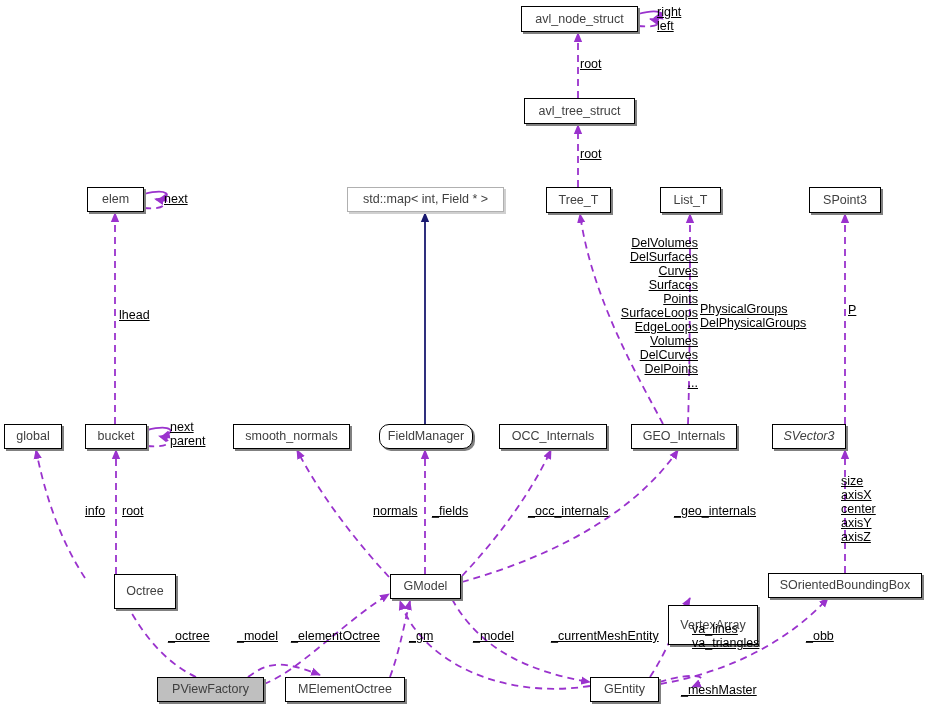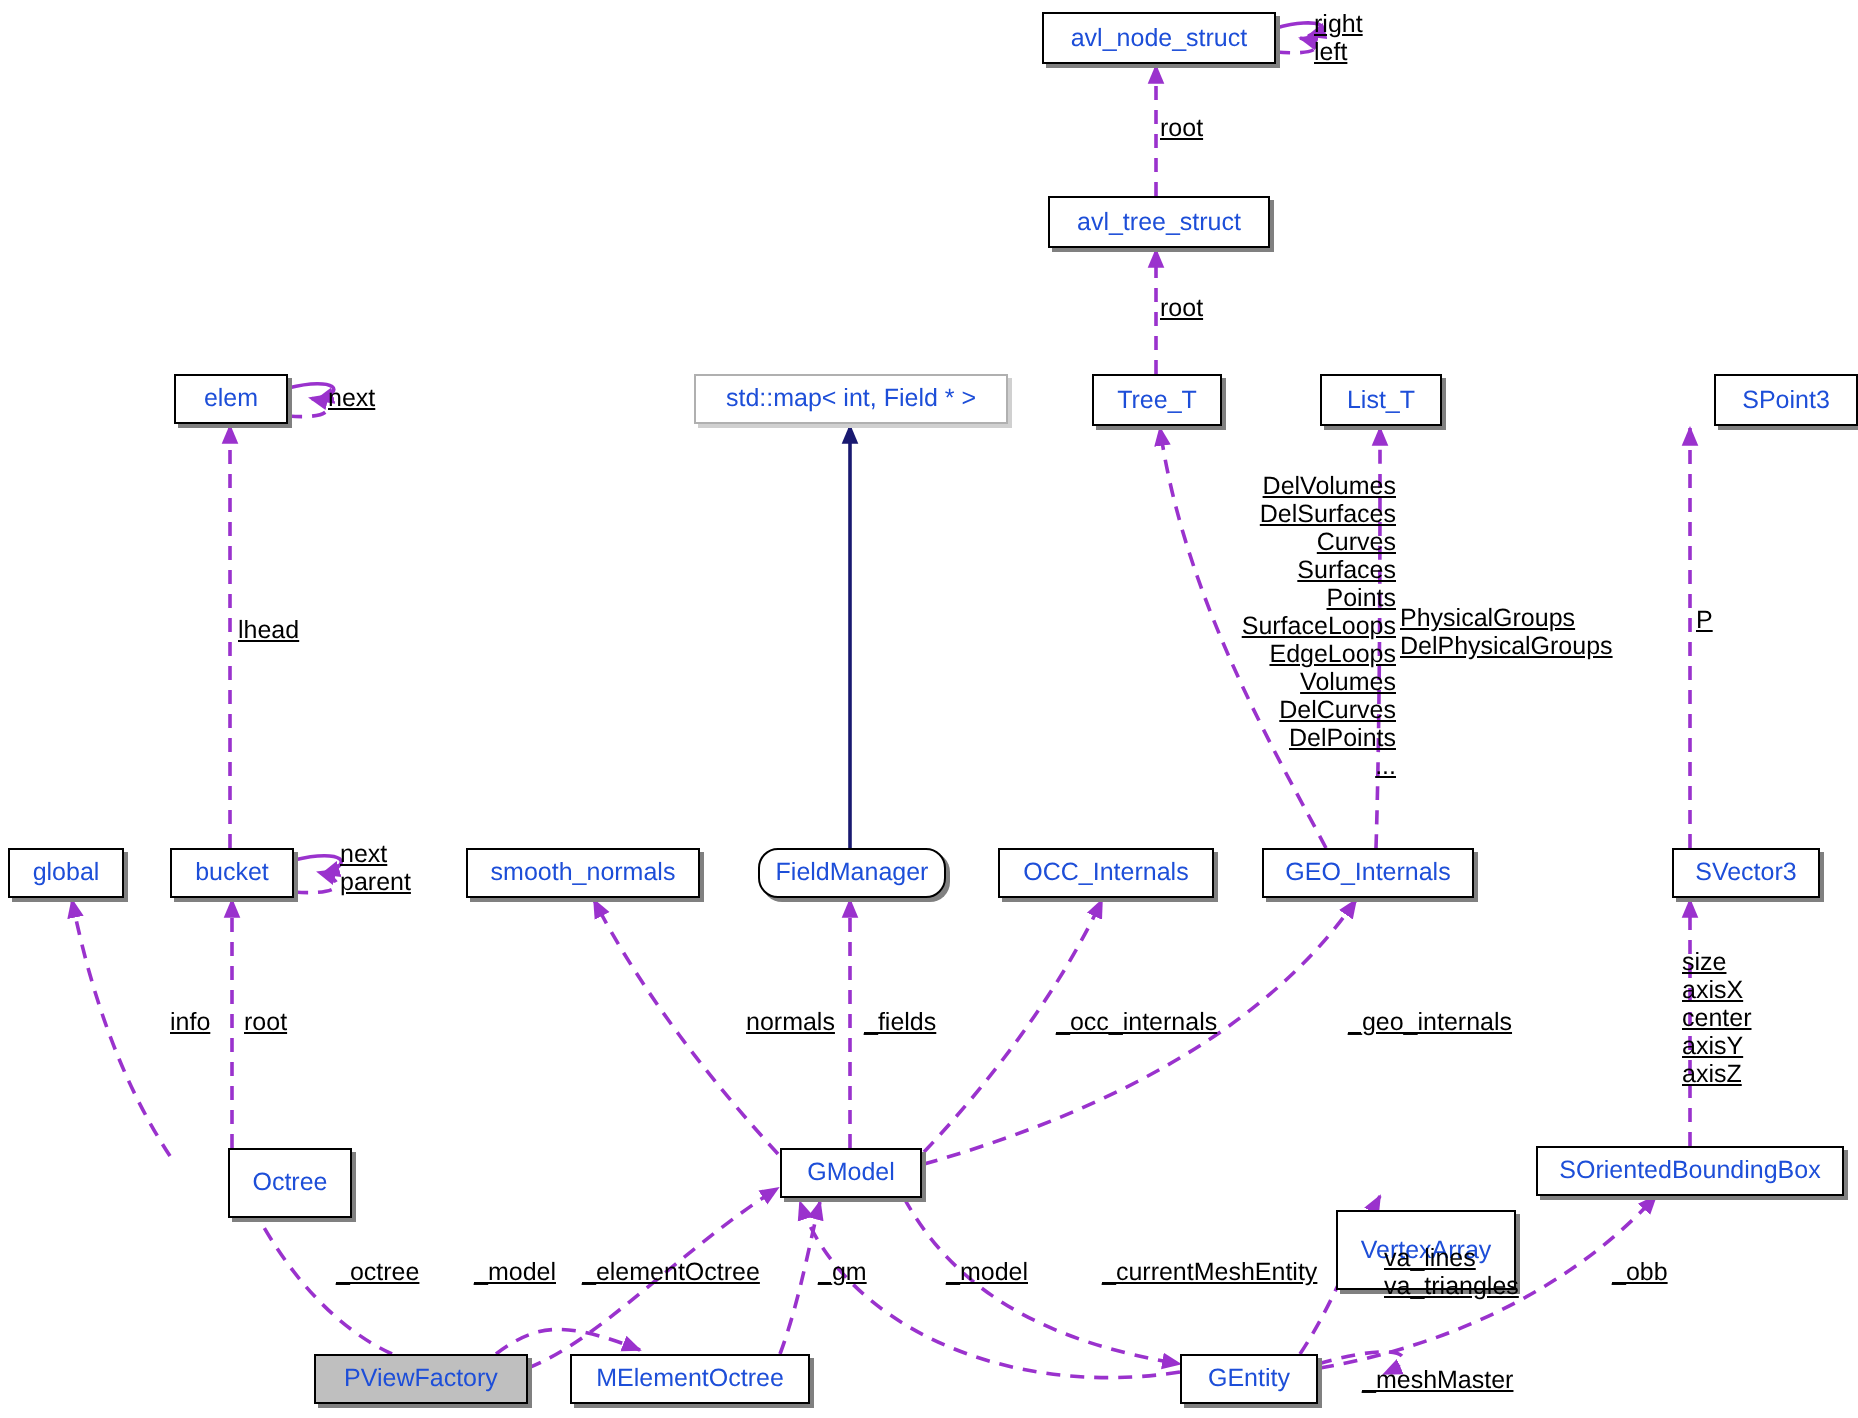--- a/index.html
+++ b/index.html
@@ -23,21 +23,21 @@
     top: 0;
     width: 929px;
     height: 709px;
     pointer-events: none;
   }
   .node {
     position: absolute;
     box-sizing: border-box;
     border: 1px solid #000000;
     background: #ffffff;
-    color: #1d4ed8;
+    color: #404040;
     font-size: 12.5px;
     line-height: 1;
     display: flex;
     align-items: center;
     justify-content: center;
     white-space: nowrap;
     box-shadow: 2px 2px 0 0 #808080;
     z-index: 5;
   }
   .node.highlight {
@@ -145,42 +145,42 @@
       </div>
       <div class="node" style="left: 87px; top: 187px; width: 57px; height: 25px;">
         <span>elem</span>
       </div>
       <div class="node" style="left: 546px; top: 187px; width: 65px; height: 26px;">
         <span>Tree_T</span>
       </div>
       <div class="node" style="left: 660px; top: 187px; width: 61px; height: 26px; align-items: center;">
         <span>List_T</span>
       </div>
-      <div class="node" style="left: 809px; top: 187px; width: 72px; height: 26px; margin-left: 48px;">
+      <div class="node" style="left: 809px; top: 187px; width: 72px; height: 26px;">
         <span>SPoint3</span>
       </div>
       <div class="node" style="left: 4px; top: 424px; width: 58px; height: 25px;">
         <span>global</span>
       </div>
       <div class="node" style="left: 85px; top: 424px; width: 62px; height: 25px;">
         <span>bucket</span>
       </div>
       <div class="node" style="left: 233px; top: 424px; width: 117px; height: 25px;">
         <span>smooth_normals</span>
       </div>
       <div class="node" style="left: 379px; top: 424px; width: 94px; height: 25px; border-radius: 10px;">
         <span>FieldManager</span>
       </div>
       <div class="node" style="left: 499px; top: 424px; width: 108px; height: 25px;">
         <span>OCC_Internals</span>
       </div>
       <div class="node" style="left: 631px; top: 424px; width: 106px; height: 25px;">
         <span>GEO_Internals</span>
       </div>
-      <div class="node" style="left: 836px; top: 424px; width: 74px; height: 25px;">
+      <div class="node" style="left: 772px; top: 424px; width: 74px; height: 25px; font-style: italic;">
         <span>SVector3</span>
       </div>
       <div class="node" style="left: 82px; top: 574px; width: 62px; height: 35px; margin-left: 32px;">
         <span>Octree</span>
       </div>
       <div class="node" style="left: 390px; top: 574px; width: 71px; height: 25px;">
         <span>GModel</span>
       </div>
       <div class="node" style="left: 668px; top: 573px; width: 90px; height: 40px; margin-top: 32px;">
         <span>VertexArray</span>

